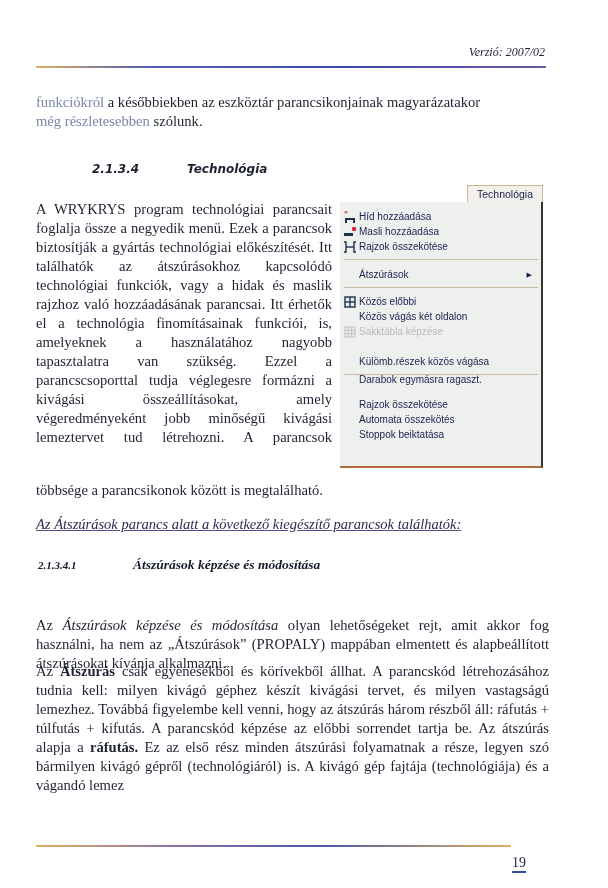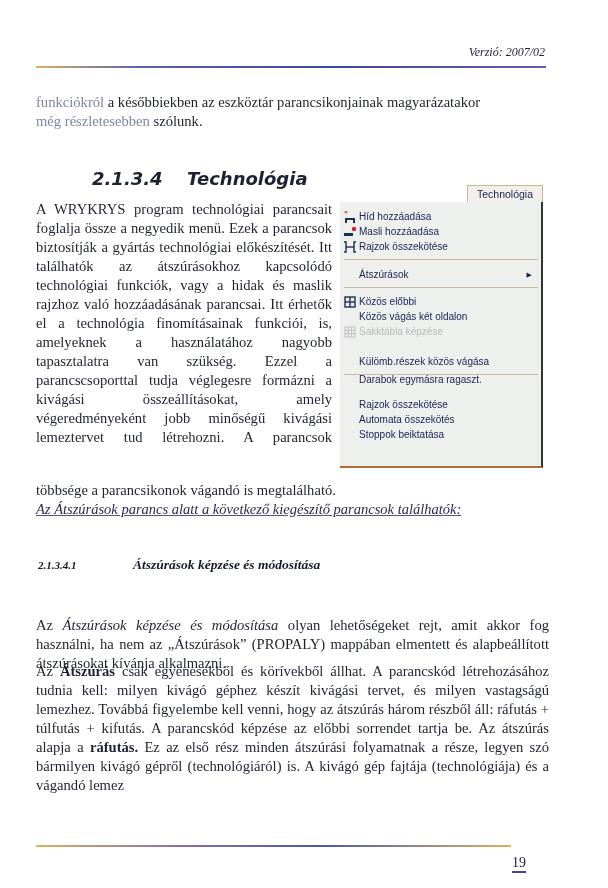--- a/index.html
+++ b/index.html
@@ -16,22 +16,22 @@
   .hdr-rule {
     left: 36px; top: 66px; width: 510px; height: 2px;
     background: linear-gradient(90deg, #e0b060 0%, #5a62b0 20%, #3a48a0 60%, #6a5aa8 100%);
   }
   .para {
     font-size: 14.6px; line-height: 19px; text-align: justify; color: #1e2230;
   }
   .p-top { left: 36px; top: 93px; width: 508px; }
   .p-top .faded { color: #7a86a8; }
   .sec-head {
-    left: 92px; top: 168px; font-family: "DejaVu Sans", sans-serif;
-    font-weight: bold; font-style: italic; font-size: 18px; color: #1e2230;
+    left: 92px; top: 162px; font-family: "DejaVu Sans", sans-serif;
+    font-weight: bold; font-style: italic; font-size: 12px; color: #1e2230;
   }
   .sec-head .num { display: inline-block; width: 95px; font-weight: bold; }
   .p-tech { left: 36px; top: 200px; width: 296px; text-align: justify; text-align-last: justify; }
   
   .menu-tab {
     left: 467px; top: 185px; width: 76px; height: 17px;
     border: 1px solid #c8b890; border-bottom: none; background: #f2f0ea;
     font-family: "Liberation Sans", sans-serif; font-size: 10.5px;
     text-align: center; line-height: 17px; color: #1a2050; box-sizing: border-box;
   }
@@ -44,21 +44,21 @@
     position: absolute; left: 0; width: 200px; height: 14px; line-height: 14px;
     display: flex; align-items: center; cursor: default;
   }
   .mi .ic { width: 14px; height: 12px; margin-left: 3px; margin-right: 2px; display: inline-block; position: relative; }
   .mi .lbl { white-space: nowrap; }
   .mi.indent .lbl { margin-left: 19px; }
   .mi.disabled { color: #b8b8b8; }
   .mi .arrow { position: absolute; right: 8px; font-size: 7px; }
   .sep { position: absolute; left: 4px; width: 194px; height: 1px; background: #c9b9a0; }
   .link-line {
-    left: 36px; top: 501px; font-style: italic; font-size: 14.5px; color: #2a2a50;
+    left: 36px; top: 516px; font-style: italic; font-size: 14.5px; color: #2a2a50;
     text-decoration: underline; text-decoration-color: #5a4e8a;
   }
   .sub-head {
     left: 38px; top: 557px; font-style: italic; font-weight: bold; font-size: 13.5px; color: #141a2a;
   }
   .sub-head .num { display: inline-block; width: 95px; font-size: 11px; }
   .p-a { left: 36px; top: 616px; width: 513px; }
   .p-b { left: 36px; top: 662px; width: 513px; }
   .footer-rule {
     left: 36px; top: 845px; width: 475px; height: 2px;
@@ -77,21 +77,21 @@
   <span class="faded">még részletesebben</span><span> szólunk.</span>
 </div>
 
 <div class="abs sec-head">
   <span class="num">2.1.3.4</span><span>Technológia</span>
 </div>
 
 <div class="abs para p-tech">
   <span>A WRYKRYS program technológiai parancsait foglalja össze a negyedik menü. Ezek a parancsok biztosítják a gyártás technológiai előkészítését. Itt találhatók az átszúrásokhoz kapcsolódó technológiai funkciók, vagy a hidak és maslik rajzhoz való hozzáadásának parancsai. Itt érhetők el a technológia finomításainak funkciói, is, amelyeknek a használatához nagyobb tapasztalatra van szükség. Ezzel a parancscsoporttal tudja véglegesre formázni a kivágási összeállításokat, amely végeredményeként jobb minőségű kivágási lemeztervet tud létrehozni. A parancsok</span>
 </div>
-<div class="abs para" style="left:36px; top:481px; width:340px;">többsége a parancsikonok vágandó is megtalálható.</div>
+<div class="abs para" style="left:36px; top:481px; width:340px;">többsége a parancsikonok között is megtalálható.</div>
 
 <div class="abs menu-tab">Technológia</div>
 <div class="abs menu">
   <div class="mi" style="top:8px">
     <span class="ic">
       <svg width="14" height="12" viewBox="0 0 14 12">
           <text x="1" y="6" font-size="8" fill="#d02020" font-family="DejaVu Sans, sans-serif">*</text>
           <rect x="2" y="7" width="10" height="2" fill="#1a3050"></rect>
           <rect x="2" y="9" width="2" height="3" fill="#1a3050"></rect>
           <rect x="10" y="9" width="2" height="3" fill="#1a3050"></rect>

